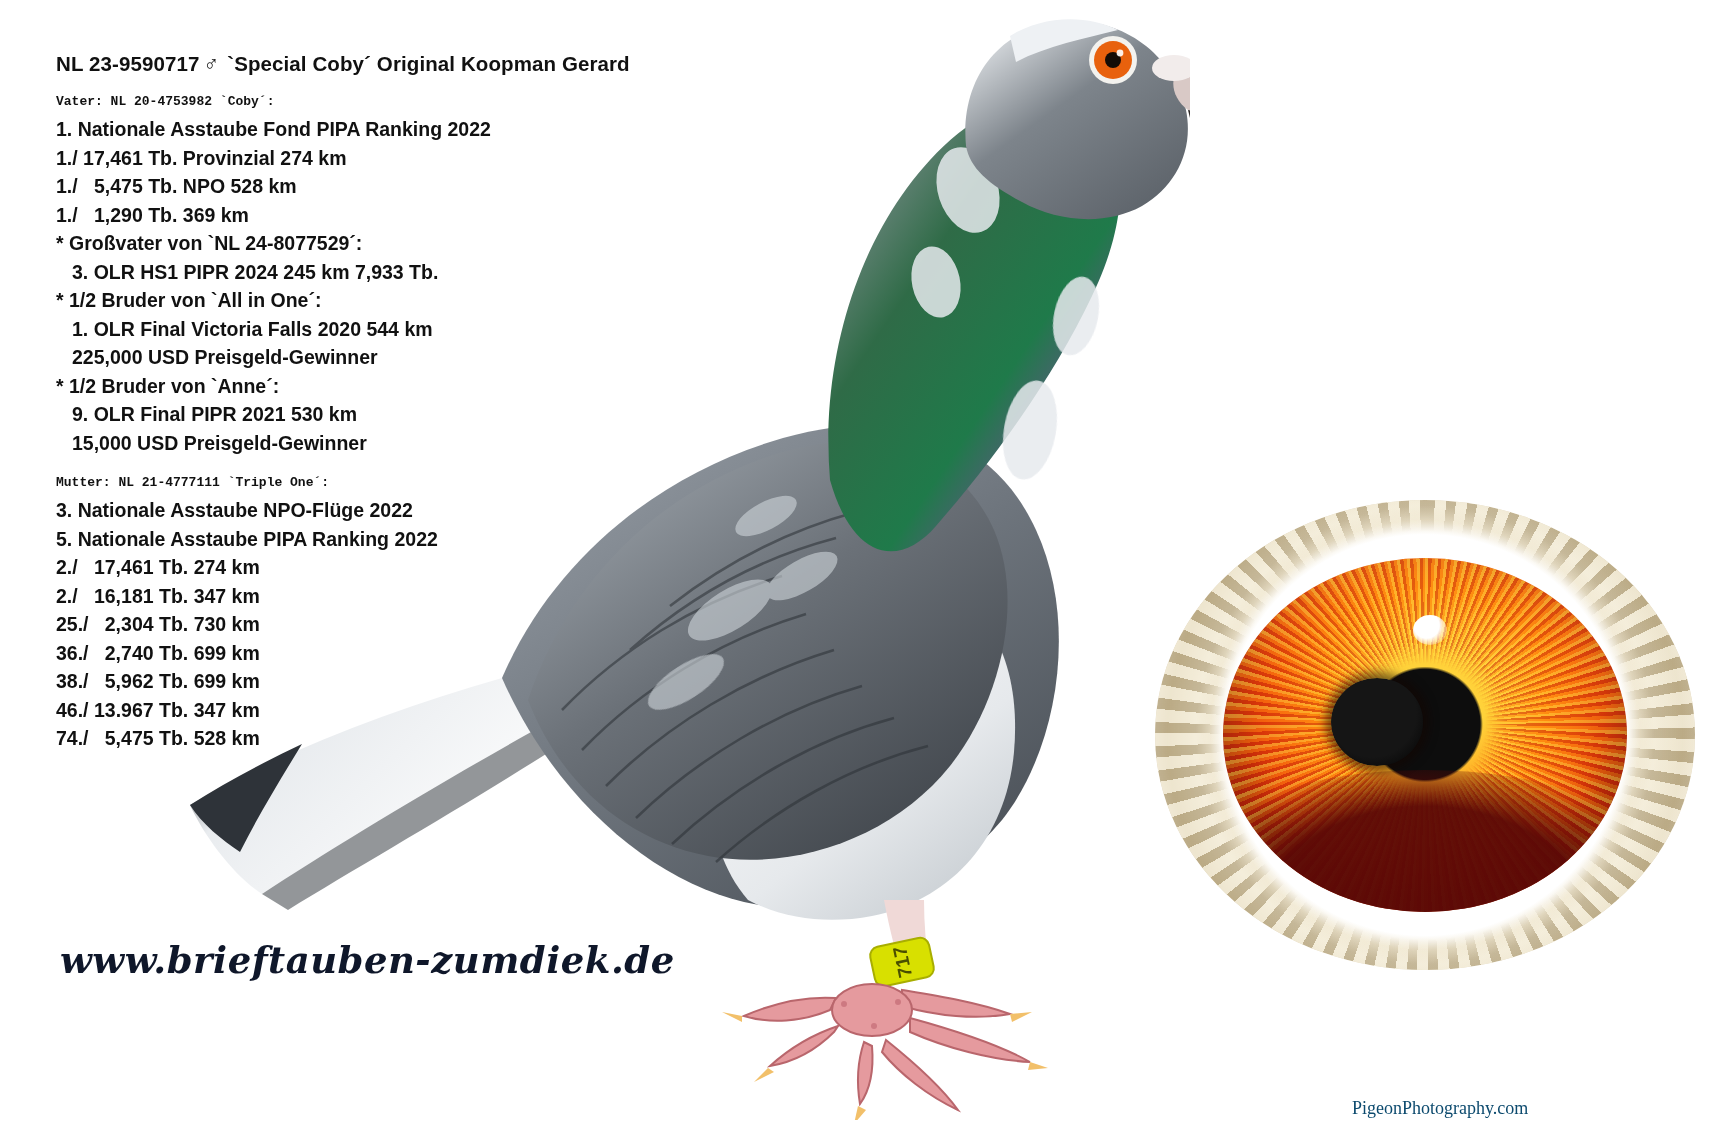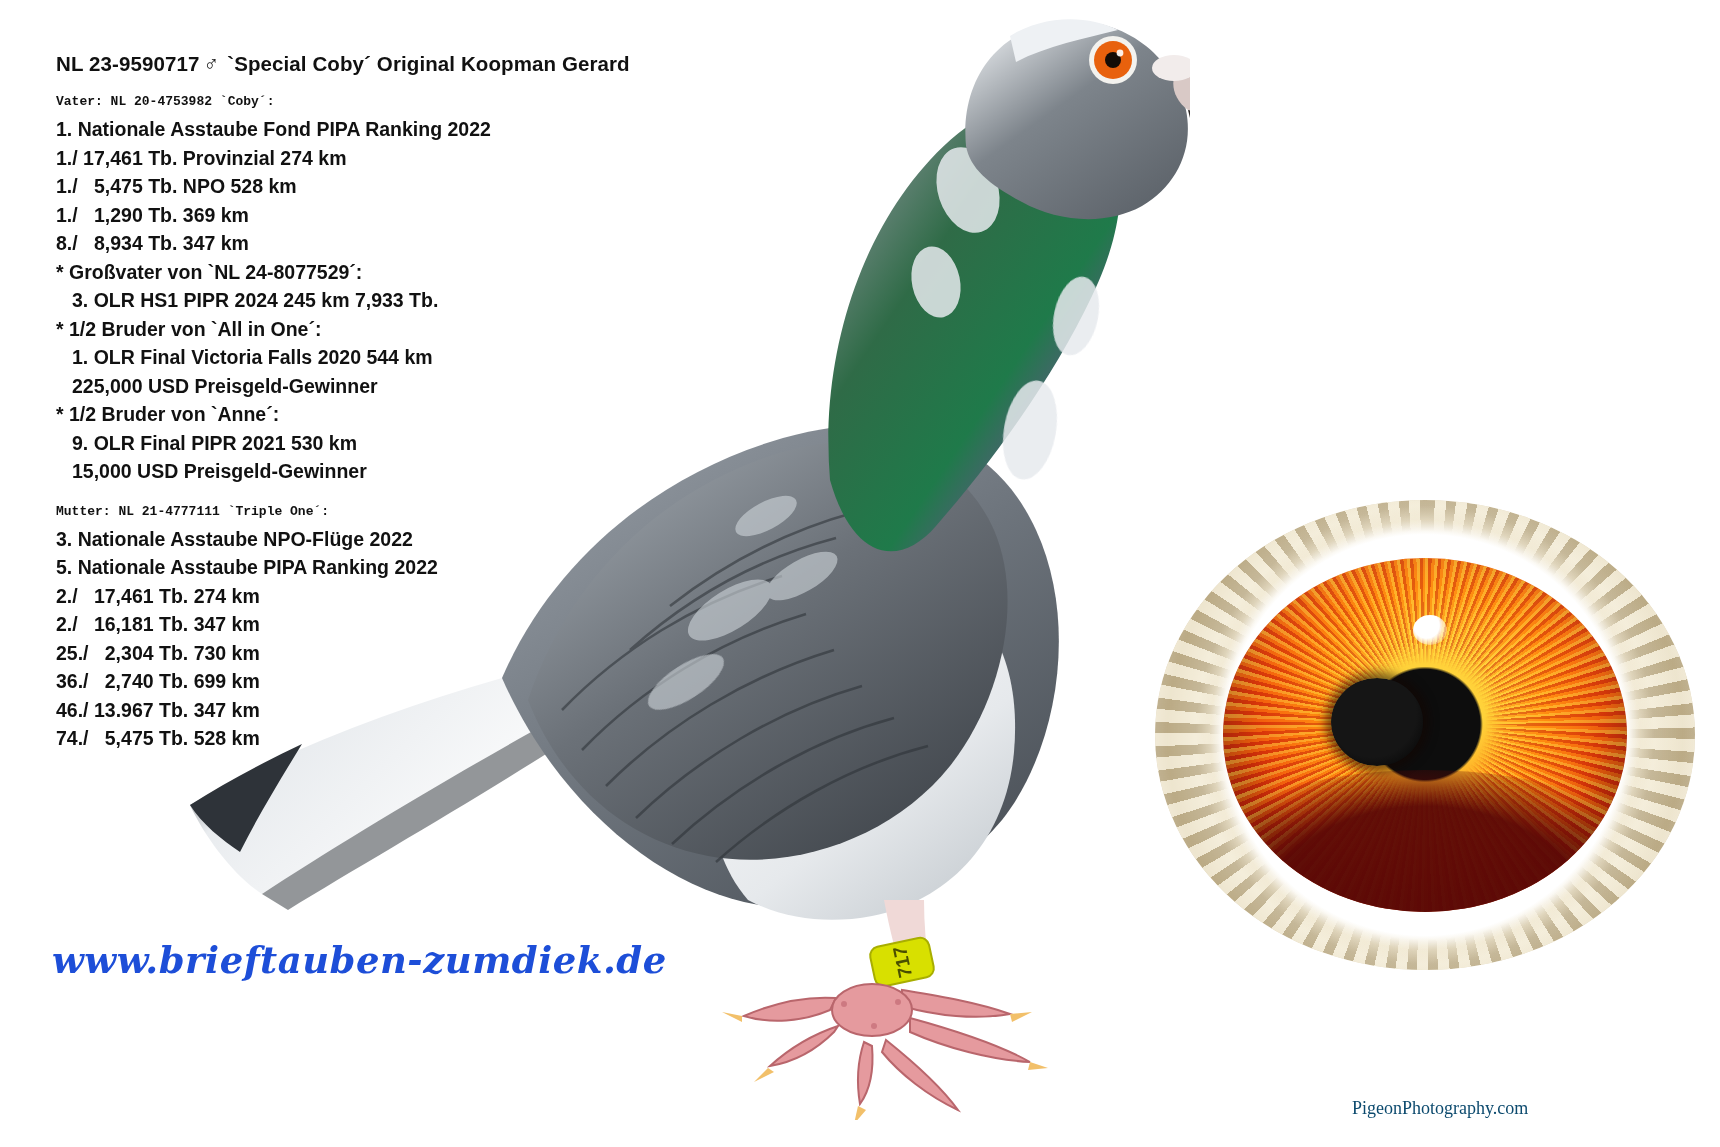--- a/index.html
+++ b/index.html
@@ -52,27 +52,27 @@
   .line.indent {
     padding-left: 16px;
   }
   .mother-block {
     margin-top: 18px;
   }
 
   
   #website {
     position: absolute;
-    left: 52px;
+    left: 60px;
     top: 938px;
     font-family: "DejaVu Serif", "Liberation Serif", serif;
     font-style: italic;
     font-size: 37px;
     font-weight: bold;
-    color: #1d4ed8;
+    color: #0f172a;
     letter-spacing: 0.5px;
   }
 
   
   #credit {
     position: absolute;
     left: 1352px;
     top: 1098px;
     font-family: "Liberation Serif", serif;
     font-size: 18px;
@@ -305,39 +305,39 @@
     <div class="headline">
       <span>NL 23-9590717</span><span class="sex">♂</span><span>`Special Coby´ Original Koopman Gerard</span>
     </div>
 
     <div>
       <div class="block-title">Vater: NL 20-4753982 `Coby´:</div>
       <div class="line">1. Nationale Asstaube Fond PIPA Ranking 2022</div>
       <div class="line">1./ 17,461 Tb. Provinzial 274 km</div>
       <div class="line">1./   5,475 Tb. NPO 528 km</div>
       <div class="line">1./   1,290 Tb. 369 km</div>
-      <div class="line">8./   8,934 Tb. 347 km</div>
       <div class="line">* Großvater von `NL 24-8077529´:</div>
       <div class="line indent">3. OLR HS1 PIPR 2024 245 km 7,933 Tb.</div>
       <div class="line">* 1/2 Bruder von `All in One´:</div>
       <div class="line indent">1. OLR Final Victoria Falls 2020 544 km</div>
       <div class="line indent">225,000 USD Preisgeld-Gewinner</div>
       <div class="line">* 1/2 Bruder von `Anne´:</div>
       <div class="line indent">9. OLR Final PIPR 2021 530 km</div>
       <div class="line indent">15,000 USD Preisgeld-Gewinner</div>
     </div>
 
     <div class="mother-block">
       <div class="block-title">Mutter: NL 21-4777111 `Triple One´:</div>
       <div class="line">3. Nationale Asstaube NPO-Flüge 2022</div>
       <div class="line">5. Nationale Asstaube PIPA Ranking 2022</div>
       <div class="line">2./   17,461 Tb. 274 km</div>
       <div class="line">2./   16,181 Tb. 347 km</div>
       <div class="line">25./   2,304 Tb. 730 km</div>
       <div class="line">36./   2,740 Tb. 699 km</div>
+      <div class="line">38./   5,962 Tb. 699 km</div>
       <div class="line">46./ 13.967 Tb. 347 km</div>
       <div class="line">74./   5,475 Tb. 528 km</div>
     </div>
   </div>
 
   <div id="eye-photo">
     <div class="eye-sclera"></div>
     <div class="eye-iris">
       <div class="iris-grain"></div>
       <div class="iris-lower-shadow"></div>

